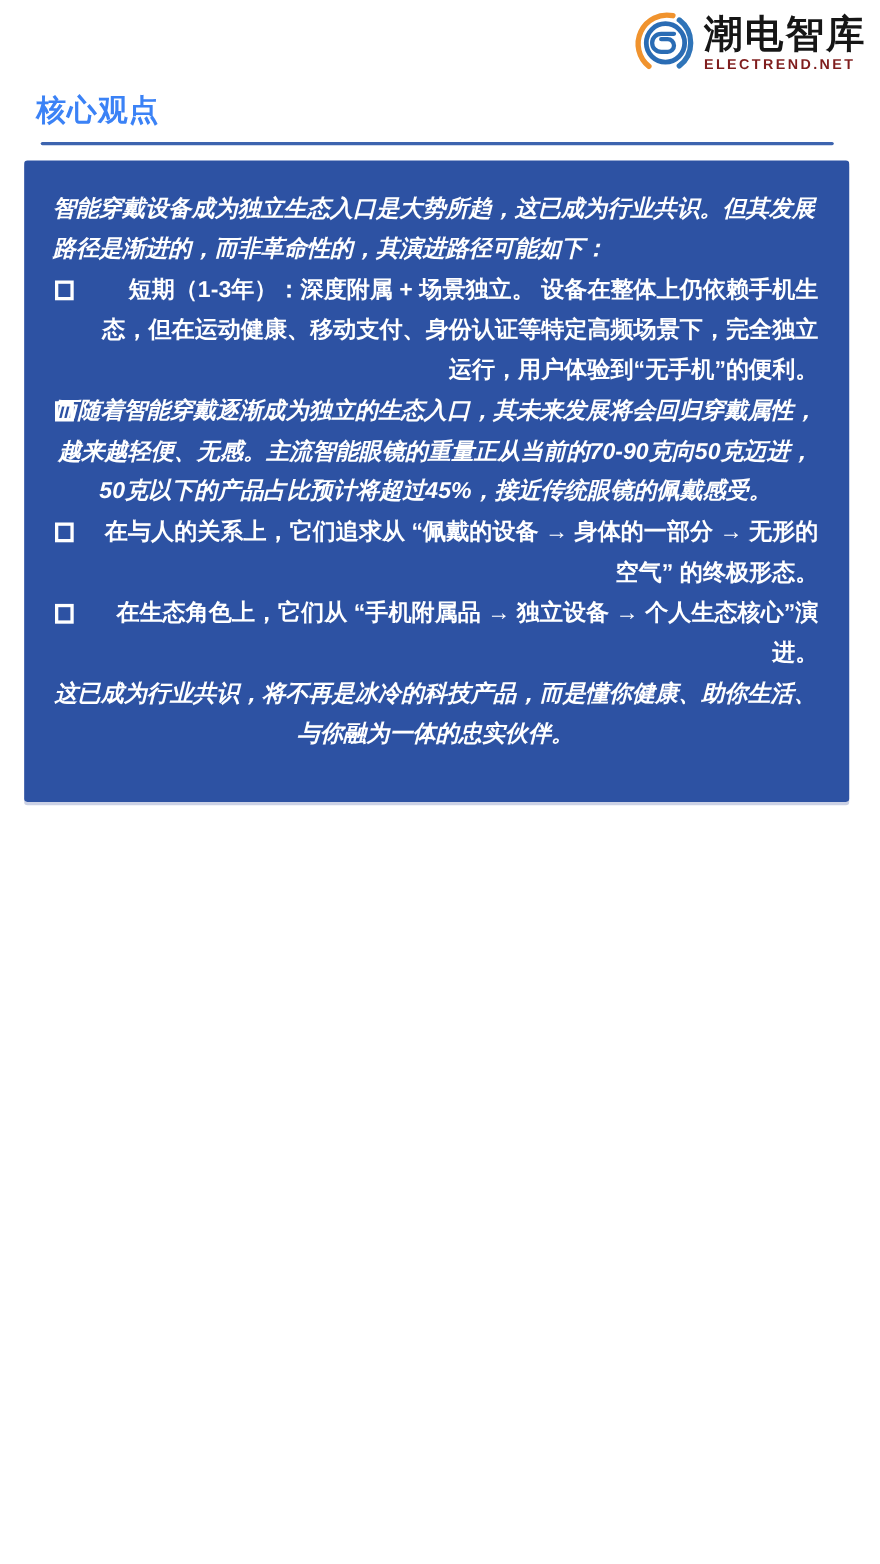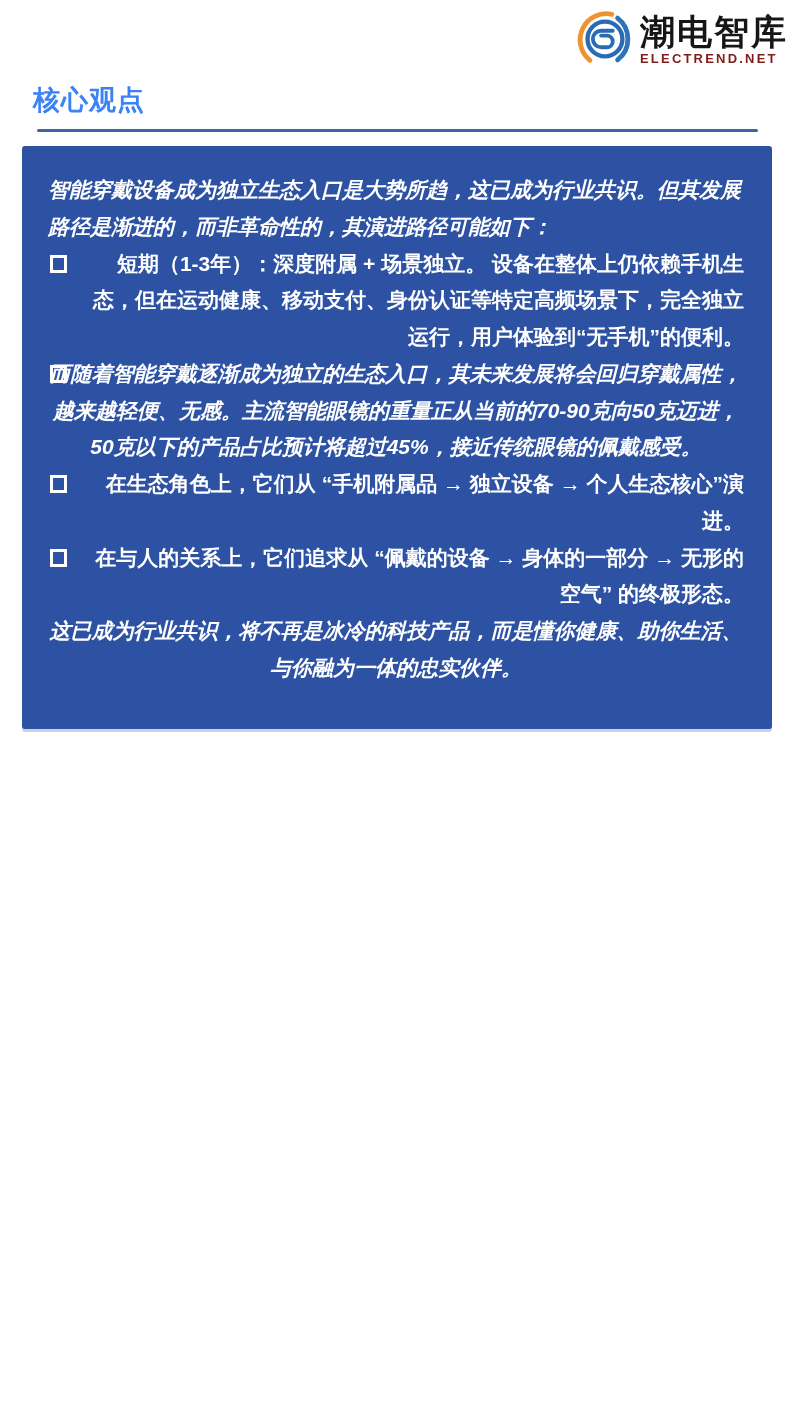--- a/index.html
+++ b/index.html
@@ -156,24 +156,24 @@
       <li>
         <span class="bullet-marker"></span>
       </li>
     </ul>
 
     <p class="spaced">而随着智能穿戴逐渐成为独立的生态入口，其未来发展将会回归穿戴属性，越来越轻便、无感。主流智能眼镜的重量正从当前的70-90克向50克迈进，50克以下的产品占比预计将超过45%，接近传统眼镜的佩戴感受。</p>
 
     <ul>
       <li>
         <span class="bullet-marker"></span>
-        <span>在生态角色上，它们从 “手机附属品 → 独立设备 → 个人生态核心”演进。</span>
+        <span>在与人的关系上，它们追求从 “佩戴的设备 → 身体的一部分 → 无形的空气” 的终极形态。</span>
       </li>
       <li>
         <span class="bullet-marker"></span>
-        <span>在与人的关系上，它们追求从 “佩戴的设备 → 身体的一部分 → 无形的空气” 的终极形态。</span>
+        <span>在生态角色上，它们从 “手机附属品 → 独立设备 → 个人生态核心”演进。</span>
       </li>
     </ul>
 
     <p class="spaced">这已成为行业共识，将不再是冰冷的科技产品，而是懂你健康、助你生活、与你融为一体的忠实伙伴。</p>
 
   </div>
 </div>
 
 </body></html>

